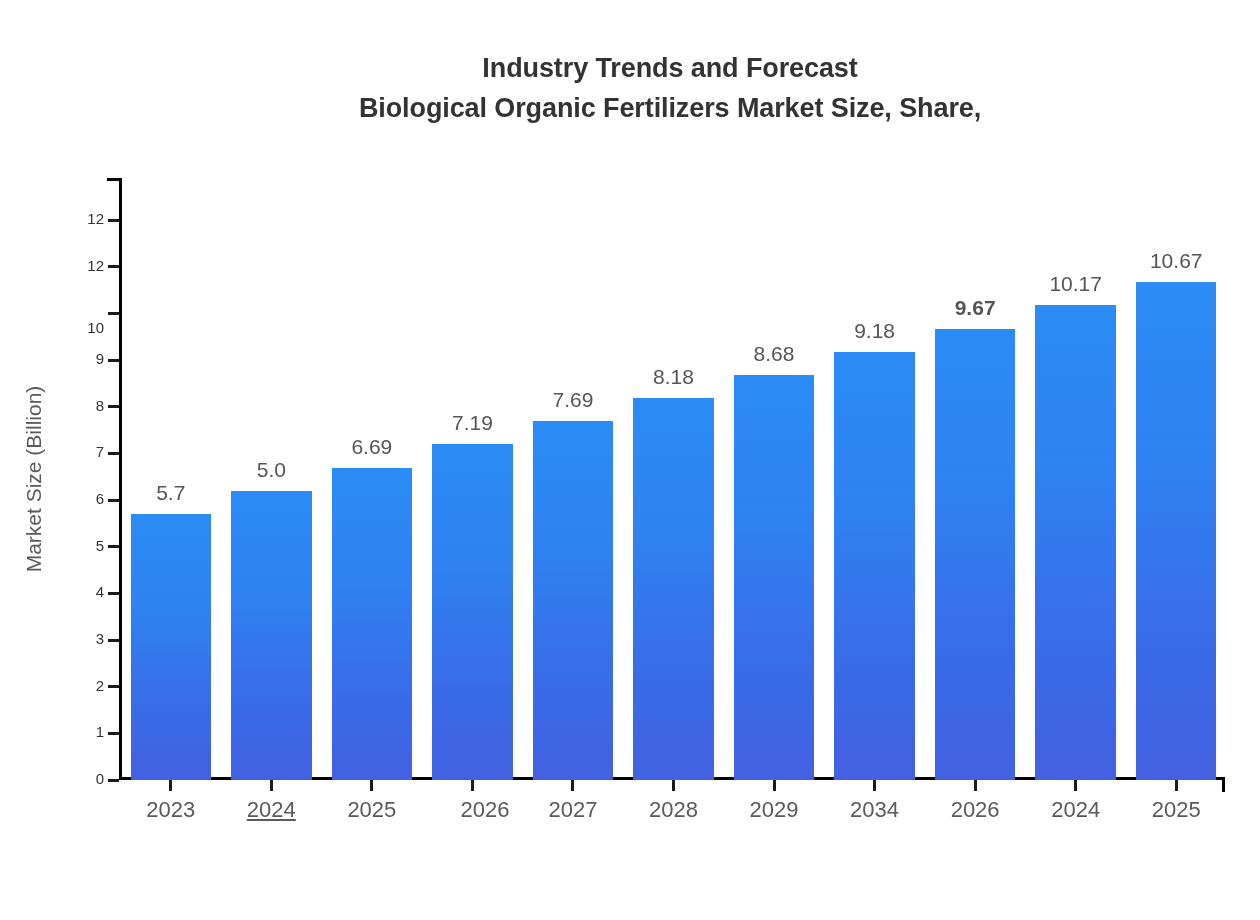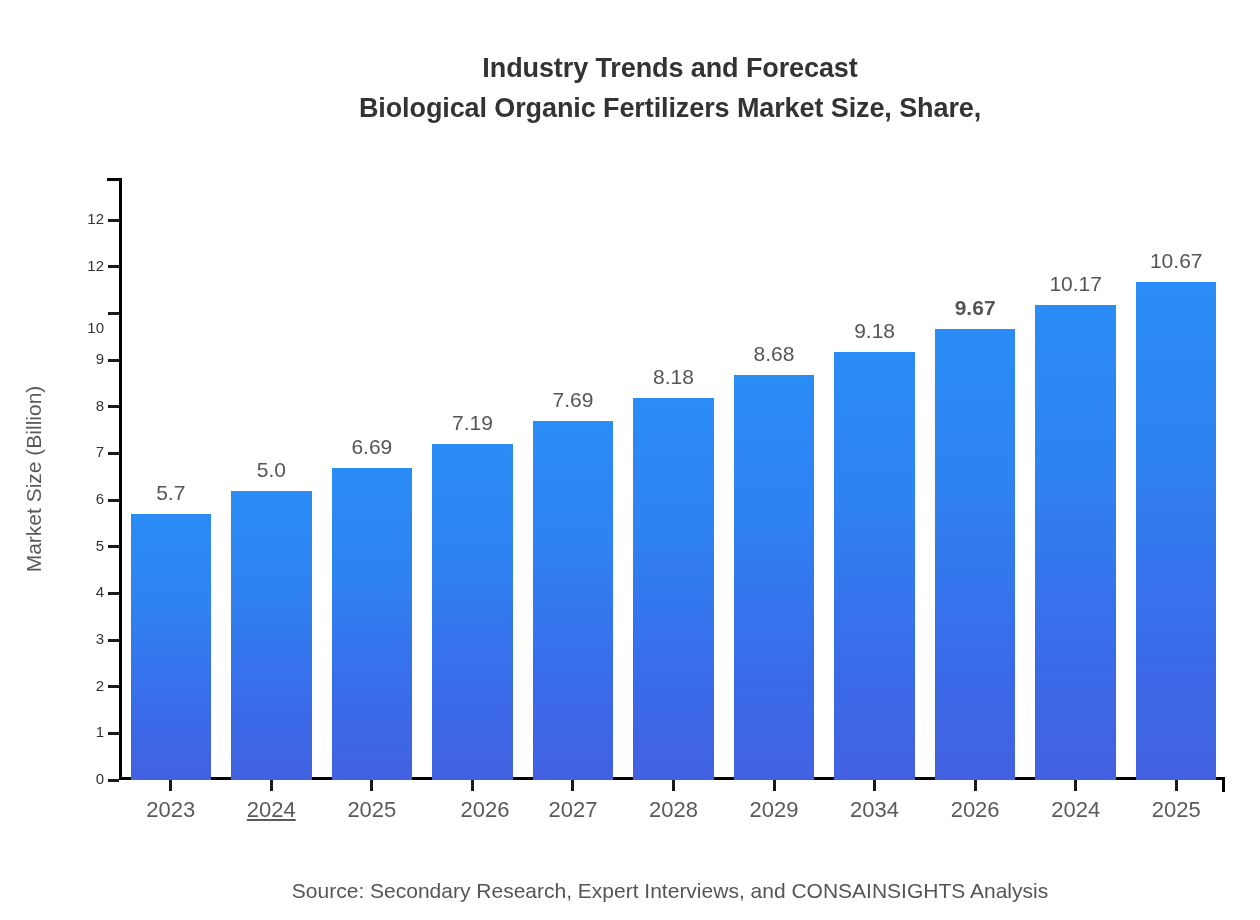--- a/index.html
+++ b/index.html
@@ -248,15 +248,14 @@
         <div class="bar-label" style="left: 685.591px; top: 141.6px;">9.18</div>
         <div class="bar" title="2031: 9.67" style="left: 815.918px; top: 150.733px; width: 80.4364px; height: 451.267px;"></div>
         <div class="bar-label" style="left: 786.136px; top: 118.733px; font-weight: bold;">9.67</div>
         <div class="bar" title="2032: 10.17" style="left: 916.464px; top: 127.4px; width: 80.4364px; height: 474.6px;"></div>
         <div class="bar-label" style="left: 886.682px; top: 95.4px;">10.17</div>
         <div class="bar" title="2033: 10.67" style="left: 1017.01px; top: 104.067px; width: 80.4364px; height: 497.933px;"></div>
         <div class="bar-label" style="left: 987.227px; top: 72.0667px;">10.67</div>
       </div>
   </div>
 
-  <div id="source-note">Source: Secondary Research, Expert Interviews, and CONSAINSIGHTS Analysis</div>
 
 </div>
 
 </body></html>

